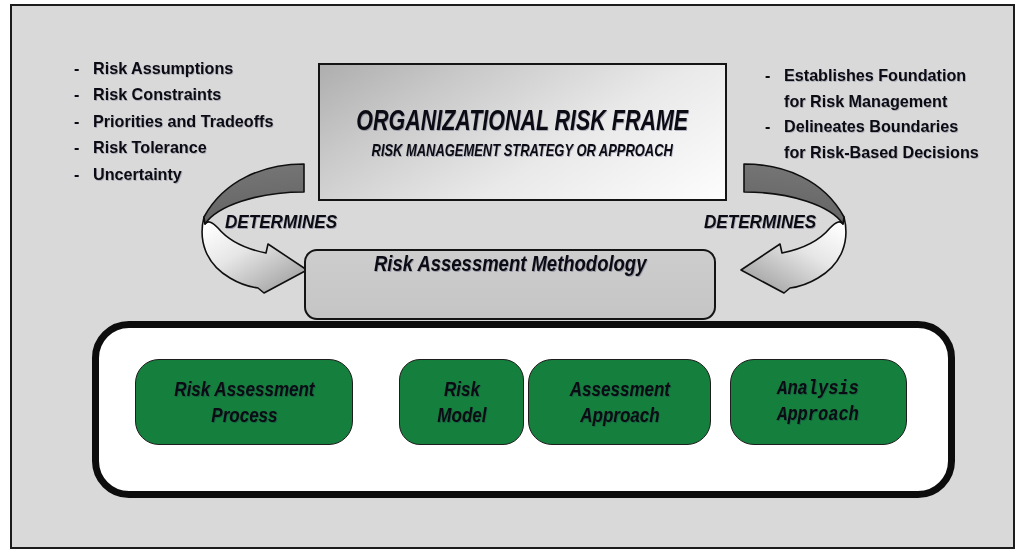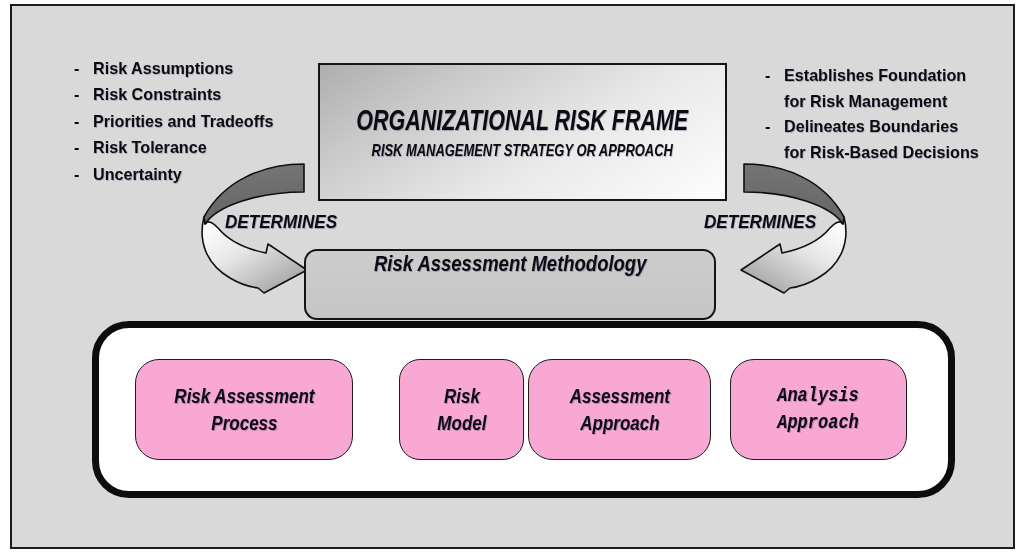--- a/index.html
+++ b/index.html
@@ -71,22 +71,22 @@
     display:inline-block;transform:scaleX(.84);transform-origin:center;
     text-shadow:1px 1px 0 rgba(25,25,75,.28);
   }
   
   .process-container{
     left:80px;top:315px;width:863px;height:177px;box-sizing:border-box;
     border:7px solid #0d0d0d;border-radius:37px;background:#ffffff;z-index:1;
   }
   
   .pbox{
-    top:353px;height:101px;box-sizing:border-box;
-    border:1.8px solid #1d1d1d;border-radius:24px;background:#f9a8d4;
+    top:353px;height:86px;box-sizing:border-box;
+    border:1.8px solid #1d1d1d;border-radius:24px;background:#15803d;
     display:flex;align-items:center;justify-content:center;z-index:2;
   }
   .pbox-label{
     font-size:20px;font-weight:bold;font-style:italic;color:#0b0b14;
     line-height:26.5px;text-align:center;white-space:pre-line;
     display:inline-block;transform:scaleX(.85);transform-origin:center;
     text-shadow:1px 1px 0 rgba(25,25,75,.28);
   }
   .pbox-1{left:123px;width:218px;}
   .pbox-2{left:387px;width:125px;border-radius:21px;}

